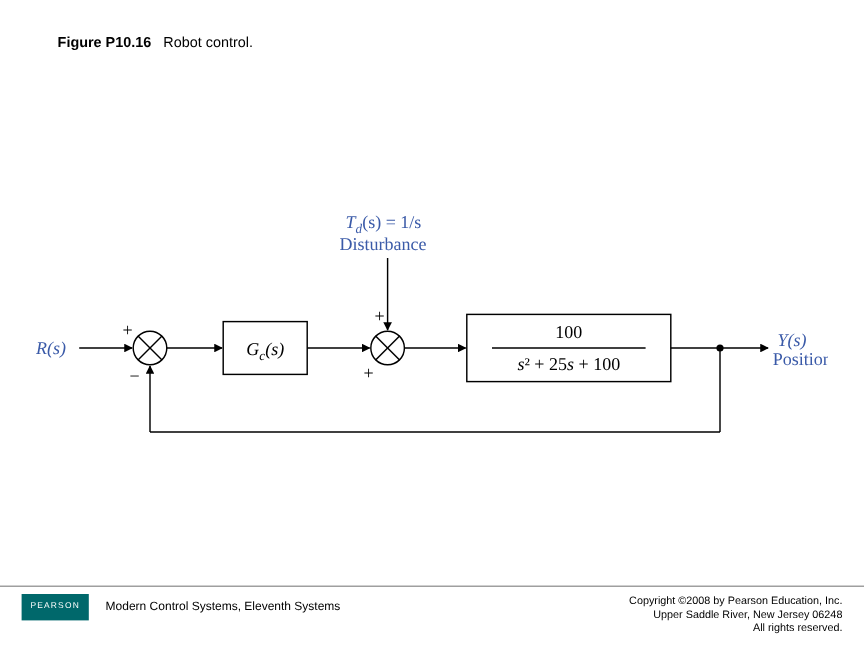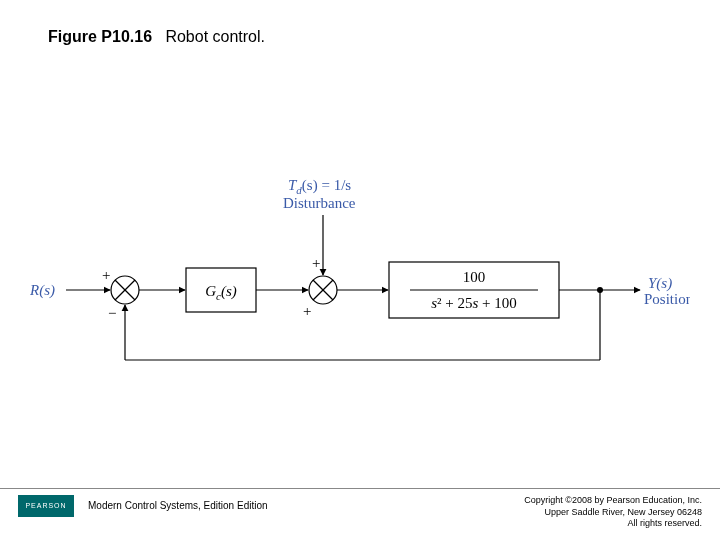--- a/index.html
+++ b/index.html
@@ -9,21 +9,21 @@
     height: 540px;
     font-family: Arial, Helvetica, sans-serif;
     background: #fff;
     position: relative;
     overflow: hidden;
   }
   .figure-title {
     position: absolute;
     top: 28px;
     left: 48px;
-    font-size: 16px;
+    font-size: 12px;
   }
   .figure-title b { font-weight: bold; }
   .diagram {
     position: absolute;
     top: 140px;
     left: 30px;
     width: 660px;
     height: 260px;
   }
   .footer {
@@ -147,21 +147,21 @@
 
   <line x1="570" y1="150" x2="570" y2="220" class="line"></line>
   <line x1="570" y1="220" x2="95" y2="220" class="line"></line>
   <line x1="95" y1="220" x2="95" y2="165" class="line" marker-end="url(#arrow)"></line>
 </svg>
 
 <div class="footer">
   <div class="footer-left">
     <div class="pearson-logo">PEARSON</div>
     <div class="book-info">
-      <span class="italic">Modern Control Systems</span><span>, Edition Edition</span><br>
+      <span class="italic">Modern Control Systems</span><span>, Eleventh Systems</span><br>
     </div>
   </div>
   <div class="copyright">
     <div>Copyright ©2008 by Pearson Education, Inc.</div>
     <div>Upper Saddle River, New Jersey 06248</div>
     <div>All rights reserved.</div>
   </div>
 </div>
 
 </body></html>

